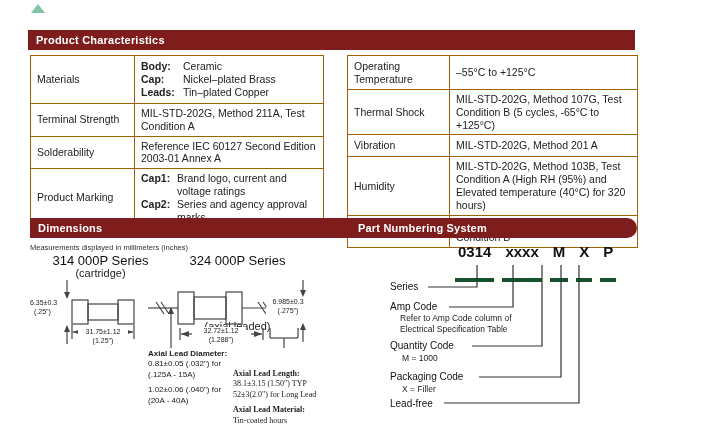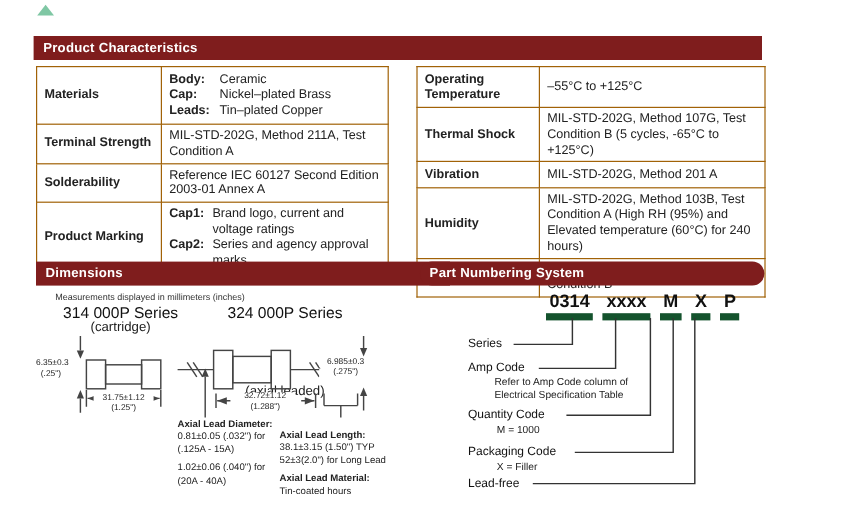--- a/index.html
+++ b/index.html
@@ -13,40 +13,40 @@
 
   
   .secbar{position:absolute;height:20px;background:#7f1d1d;color:#fff;
     font-size:11px;font-weight:bold;line-height:20px;padding-left:8px;
     letter-spacing:.2px;box-sizing:border-box;}
 
   
   table.spec{position:absolute;border-collapse:collapse;table-layout:fixed;
     font-size:10.5px;line-height:1.22;color:#222;}
   table.spec td{border:1px solid #a16207;padding:3px 6px;vertical-align:middle;box-sizing:border-box;}
-  table.spec td.lbl{font-weight:bold;}
+  table.spec td.lbl{font-weight:normal;}
   .kv{display:grid;grid-template-columns:42px 1fr;}
   .kv2{display:grid;grid-template-columns:36px 1fr;}
   .kv .k,.kv2 .k{font-weight:bold;}
 
   
-  .dim-note{position:absolute;left:30px;top:243px;font-size:7.5px;color:#333;margin-left:16px;}
+  .dim-note{position:absolute;left:30px;top:243px;font-size:7.5px;color:#333;}
   .series-title{position:absolute;font-size:13px;font-weight:normal;text-align:center;color:#111;}
   .series-sub{position:absolute;font-size:11px;text-align:center;color:#222;}
   .dimtxt{position:absolute;font-size:7px;color:#222;background:#fff;text-align:center;line-height:1.15;}
   .leadcol{position:absolute;font-size:8px;line-height:1.3;color:#222;}
   .leadcol .hd{font-weight:bold;}
   .leadcol .gap{height:5px;}
 
   
   .pn-code{position:absolute;left:455px;top:243px;display:flex;gap:8px;
     font-size:15px;font-weight:bold;color:#111;}
-  .pn-code span{border-bottom:6px solid #14532d;padding:0 3px 1px 3px;}
+  .pn-code span{border-bottom:4px solid #14532d;padding:0 3px 18px 3px;}
   .pn-lbl{position:absolute;font-size:10px;font-weight:normal;color:#111;}
-  .pn-note{position:absolute;font-size:8.5px;color:#222;line-height:1.3;margin-left:12px;}
+  .pn-note{position:absolute;font-size:8.5px;color:#222;line-height:1.3;}
   svg{position:absolute;}
 </style>
 </head>
 <body>
 
 <div class="page">
 
   <div class="corner-tri"></div>
 
   <div class="secbar" style="left:28px;top:30px;width:607px;">Product Characteristics</div>
@@ -111,21 +111,21 @@
     <tr style="height:29px">
       <td class="lbl">Thermal Shock</td>
       <td>MIL-STD-202G, Method 107G,  Test Condition B (5 cycles, -65°C to +125°C)</td>
     </tr>
     <tr style="height:22px">
       <td class="lbl">Vibration</td>
       <td>MIL-STD-202G, Method 201 A</td>
     </tr>
     <tr style="height:43px">
       <td class="lbl">Humidity</td>
-      <td>MIL-STD-202G, Method 103B,  Test Condition A (High RH (95%) and Elevated temperature (60°C) for 240 hours)</td>
+      <td>MIL-STD-202G, Method 103B,  Test Condition A (High RH (95%) and Elevated temperature (40°C) for 320 hours)</td>
     </tr>
     <tr style="height:28px">
       <td class="lbl">Salt Spray</td>
       <td>MIL- STD-202G, Method 101D, Test Condition B</td>
     </tr>
   </tbody>
     </table>
 
   <div class="secbar" style="left:30px;top:218px;width:345px;">Dimensions</div>
 
@@ -195,21 +195,21 @@
   <div class="dimtxt" style="left:266px;top:307px;width:44px;">(.275")</div>
 
   <div class="leadcol" style="left:148px;top:349px;width:82px;">
     <div class="hd">Axial Lead Diameter:</div>
     <div>0.81±0.05 (.032") for</div>
     <div>(.125A - 15A)</div>
     <div class="gap"></div>
     <div>1.02±0.06 (.040") for</div>
     <div>(20A - 40A)</div>
   </div>
-  <div class="leadcol" style="left:233px;top:358px;width:100px;">
+  <div class="leadcol" style="left:233px;top:369px;width:100px;font-family:Liberation Serif, serif;">
     <div class="hd">Axial Lead Length:</div>
     <div>38.1±3.15 (1.50") TYP</div>
     <div>52±3(2.0") for Long Lead</div>
     <div class="gap"></div>
     <div class="hd">Axial Lead Material:</div>
     <div>Tin-coated hours</div>
   </div>
 
   <div class="secbar" style="left:350px;top:218px;width:287px;border-radius:10px;">Part Numbering System</div>
 

